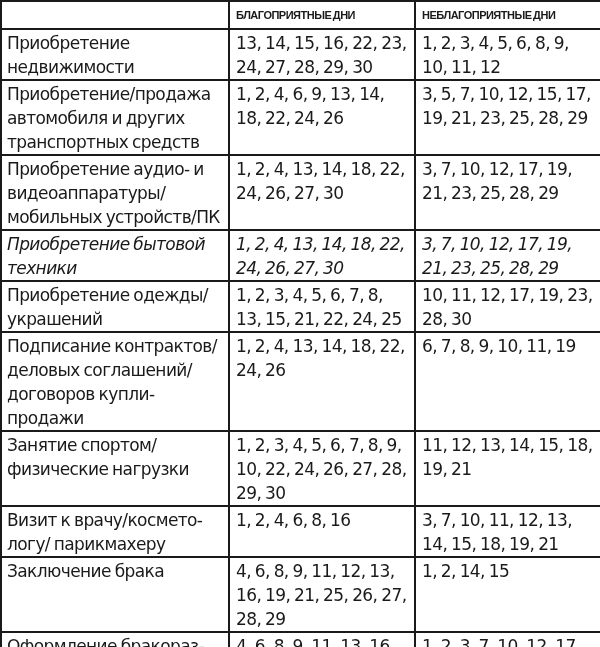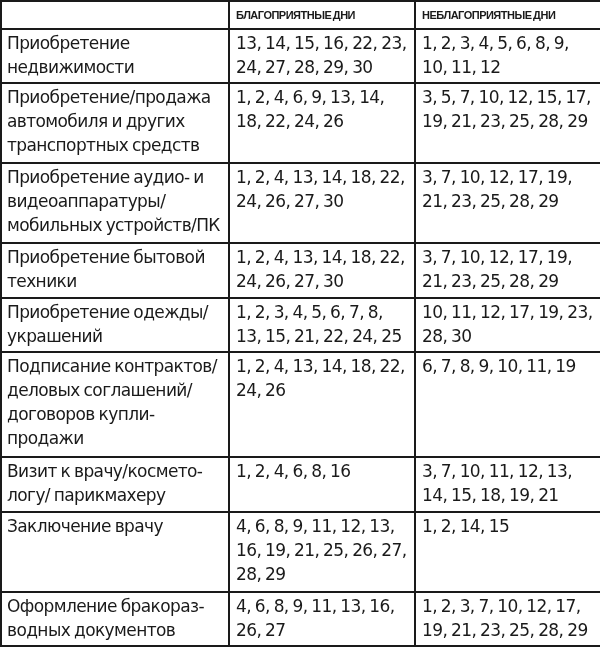--- a/index.html
+++ b/index.html
@@ -32,21 +32,21 @@
       letter-spacing: -0.5px;
       vertical-align: middle;
       padding: 0 6px;
       height: 26px;
       white-space: nowrap;
     }
     td.act { padding-left: 5px; }
     tr.r1 { height: 48px; }
     tr.r2 { height: 72px; margin-top: 16px; }
     tr.r3 { height: 72px; border-radius: 10px; }
-    tr.r4 { height: 49px; }
+    tr.r4 { height: 49px; font-style: italic; }
     tr.r5 { height: 48px; }
     tr.r6 { height: 96px; }
     tr.r7 { height: 72px; }
     tr.r8 { height: 49px; border-radius: 13px; }
     tr.r9 { height: 72px; }
     tr.r10 { height: 40px; }
   </style>
 </head>
 <body>
 
@@ -87,27 +87,32 @@
     <tr class="r5">
       <td class="act">Приобретение одежды/ украшений</td>
       <td>1, 2, 3, 4, 5, 6, 7, 8, 13, 15, 21, 22, 24, 25</td>
       <td>10, 11, 12, 17, 19, 23, 28, 30</td>
     </tr>
     <tr class="r6">
       <td class="act">Подписание контрактов/ деловых соглашений/ договоров купли-продажи</td>
       <td>1, 2, 4, 13, 14, 18, 22, 24, 26</td>
       <td>6, 7, 8, 9, 10, 11, 19</td>
     </tr>
+    <tr class="r7">
+      <td class="act">Занятие спортом/ физические нагрузки</td>
+      <td>1, 2, 3, 4, 5, 6, 7, 8, 9, 10, 22, 24, 26, 27, 28, 29, 30</td>
+      <td>11, 12, 13, 14, 15, 18, 19, 21</td>
+    </tr>
     <tr class="r8">
       <td class="act">Визит к врачу/космето-логу/ парикмахеру</td>
       <td>1, 2, 4, 6, 8, 16</td>
       <td>3, 7, 10, 11, 12, 13, 14, 15, 18, 19, 21</td>
     </tr>
     <tr class="r9">
-      <td class="act">Заключение врачу</td>
+      <td class="act">Заключение брака</td>
       <td>4, 6, 8, 9, 11, 12, 13, 16, 19, 21, 25, 26, 27, 28, 29</td>
       <td>1, 2, 14, 15</td>
     </tr>
     <tr class="r10">
       <td class="act">Оформление бракораз-водных документов</td>
       <td>4, 6, 8, 9, 11, 13, 16, 26, 27</td>
       <td>1, 2, 3, 7, 10, 12, 17, 19, 21, 23, 25, 28, 29</td>
     </tr>
   </tbody>
 </table>

